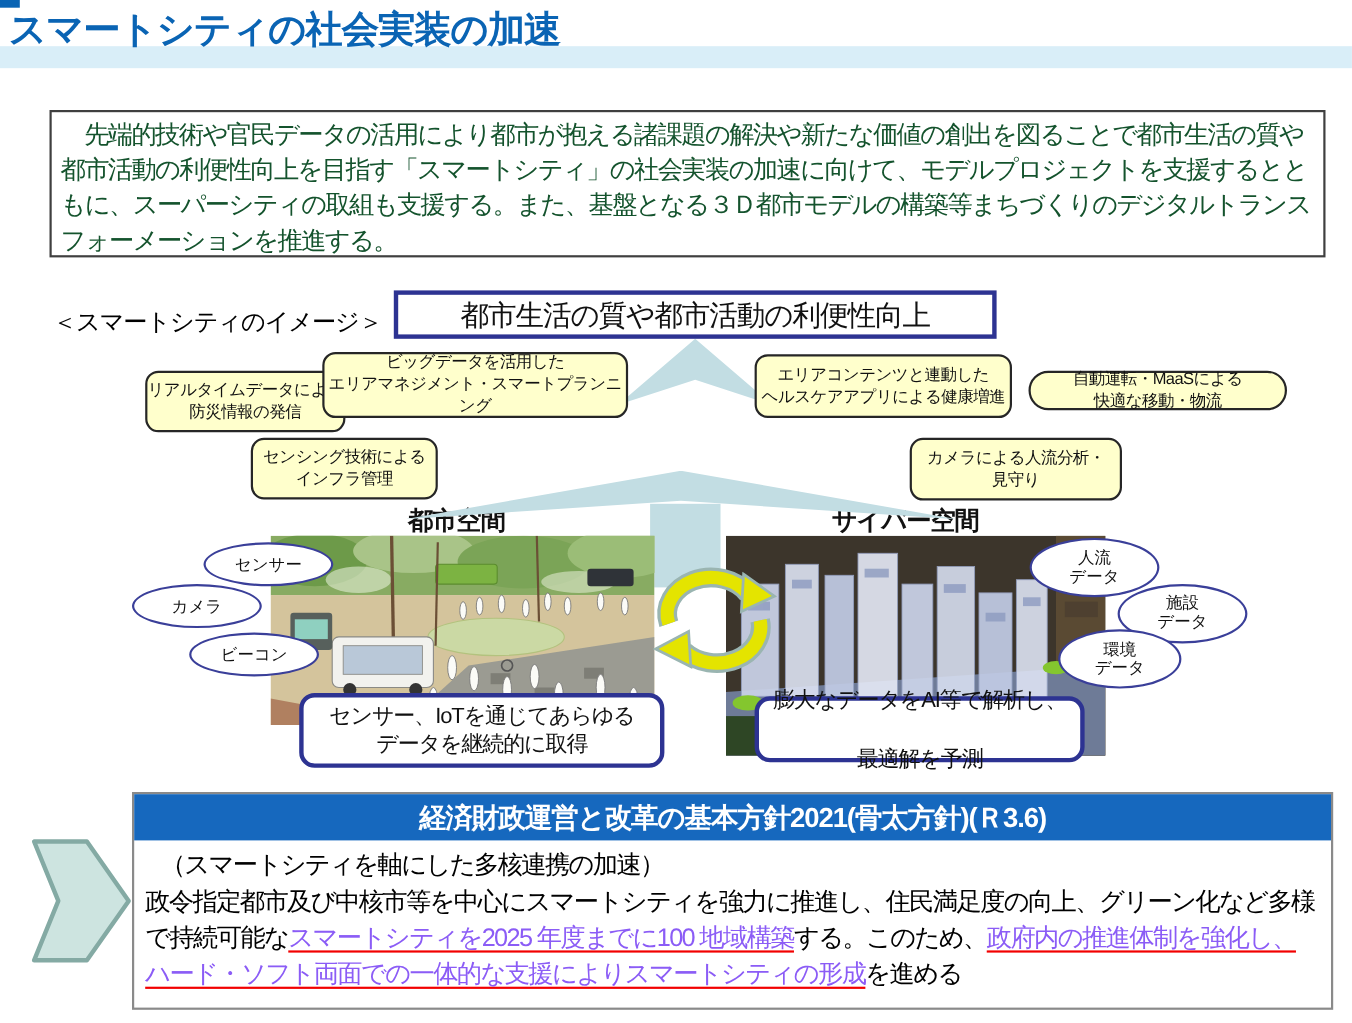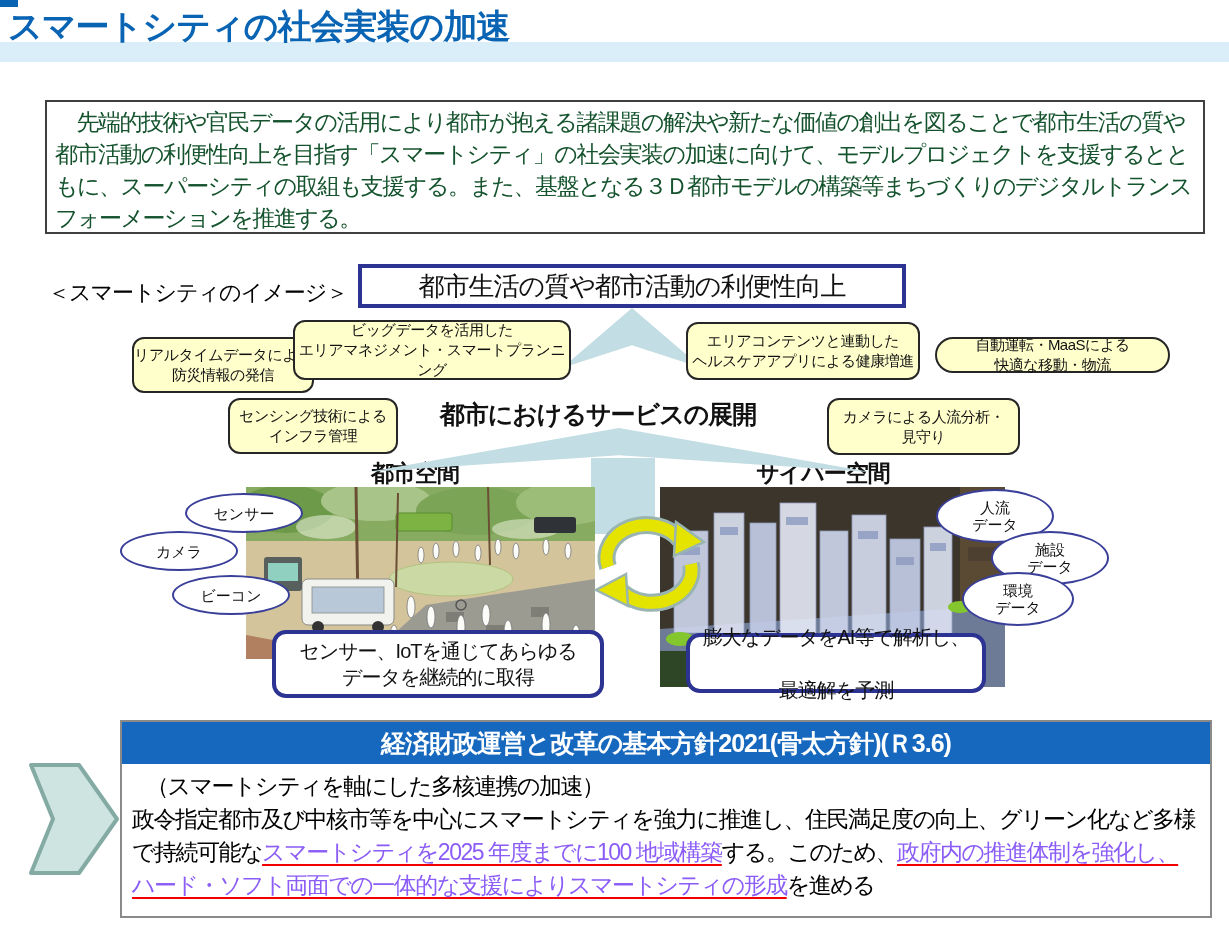--- a/index.html
+++ b/index.html
@@ -49,21 +49,21 @@
   #city-photo{left:246px;top:487px;width:349px;height:172px;}
   #cyber-photo{left:660px;top:487px;width:345px;height:200px;}
 
   .tag{background:#fff;border:2px solid #3a3f99;border-radius:50%;box-sizing:border-box;
        display:flex;flex-direction:column;align-items:center;justify-content:center;
        font-size:15px;line-height:17px;text-align:center;z-index:3;}
   #tag-sensor {left:185px;top:493px;width:118px;height:40px;}
   #tag-camera {left:120px;top:531px;width:118px;height:40px;}
   #tag-beacon {left:172px;top:575px;width:118px;height:40px;}
   #tag-people {left:936px;top:489px;width:118px;height:54px;}
-  #tag-facility{left:991px;top:531px;width:118px;height:54px;}
+  #tag-facility{left:1016px;top:531px;width:118px;height:54px;font-family:Liberation Serif, serif;}
   #tag-environment{left:962px;top:572px;width:112px;height:54px;}
 
   #cycle-arrows{left:592px;top:512px;width:115px;height:105px;z-index:2;}
 
   .capbox{background:#fff;border:4px solid #2d3392;border-radius:14px;box-sizing:border-box;
           display:flex;flex-direction:column;align-items:center;justify-content:center;
           font-size:20px;line-height:26px;text-align:center;letter-spacing:-1px;z-index:3;}
   #city-caption{left:272px;top:630px;width:332px;height:68px;}
   #cyber-caption{left:686px;top:633px;width:300px;height:60px;gap:27px;}
 
@@ -118,21 +118,20 @@
   </div>
   <div class="abs svc" id="svc-4">
     <span>センシング技術による</span>
     <span>インフラ管理</span>
   </div>
   <div class="abs svc" id="svc-5">
     <span>カメラによる人流分析・</span>
     <span>見守り</span>
   </div>
 
-  <div class="abs" id="services-title">都市におけるサービスの展開</div>
   <div class="abs" id="city-label">都市空間</div>
   <div class="abs" id="cyber-label">サイバー空間</div>
 
   <svg class="abs photo" id="city-photo" viewBox="0 0 349 172" xmlns="http://www.w3.org/2000/svg">
     <rect width="349" height="172" fill="#e9e2d2"></rect>
     <rect width="349" height="54" fill="#88ab62"></rect>
     <ellipse cx="40" cy="22" rx="48" ry="24" fill="#6d9a49"></ellipse>
     <ellipse cx="130" cy="14" rx="55" ry="20" fill="#a9c488"></ellipse>
     <ellipse cx="230" cy="24" rx="60" ry="24" fill="#7ba457"></ellipse>
     <ellipse cx="320" cy="16" rx="50" ry="22" fill="#9bbd77"></ellipse>

